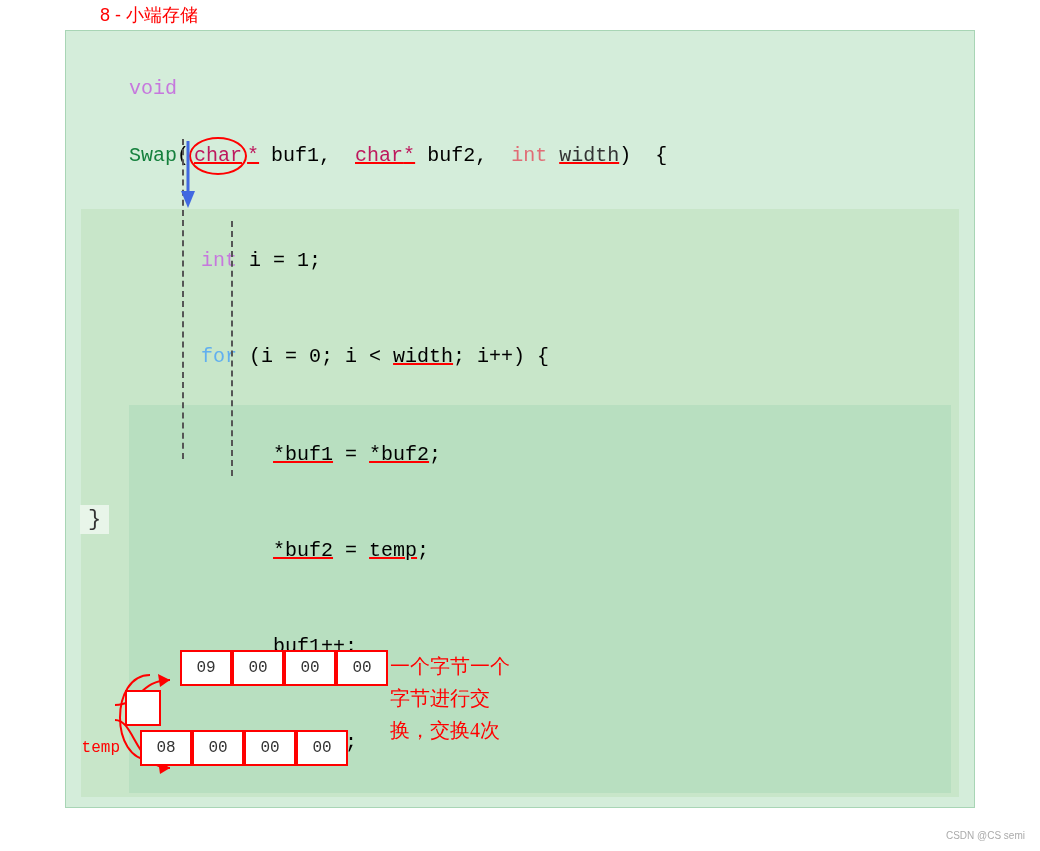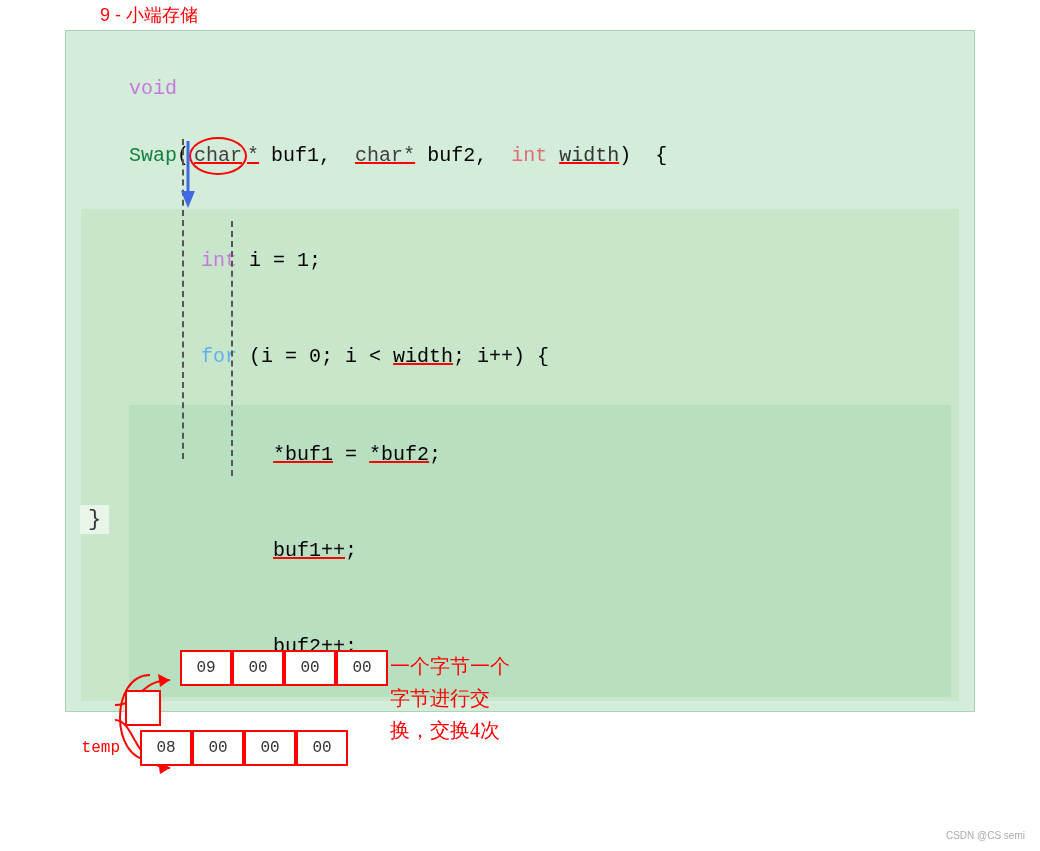--- a/index.html
+++ b/index.html
@@ -24,21 +24,21 @@
 
     .code-line {
       font-size: 20px;
       line-height: 1.6;
       white-space: pre;
     }
 
     .kw-void { color: #c678dd; }
     .kw-int { color: #c678dd; }
     .fn-name { color: #15803d; }
-    .type-char { color: #404040; text-decoration: underline; text-decoration-color: red; }
+    .type-char { color: #be185d; text-decoration: underline; text-decoration-color: red; }
     .type-int { color: #e06c75; }
     .param-width { color: #333; text-decoration: underline; text-decoration-color: red; }
 
     .code-inner {
       background: #c8e6c9;
       padding: 4px 8px 4px 8px;
       margin-top: 2px;
     }
 
     
@@ -232,34 +232,36 @@
     </div>
     <div class="code-line" style="padding-left:40px;">
       <span style="color:#61afef;">for</span><span> (i = 0; i &lt; </span><span class="ul-red">width</span><span>; i++) {</span>
     </div>
 
     <div style="background:#b8dfc0; padding: 2px 8px 2px 8px; margin-left:40px;">
       <div class="code-line" style="padding-left:40px;">
         <span class="ul-red">*buf1</span><span> = </span><span class="ul-red">*buf2</span><span>;</span>
       </div>
       <div class="code-line" style="padding-left:40px;">
+        <span class="ul-red">*buf2</span><span> = </span><span class="ul-red">temp</span><span>;</span>
+      </div>
+      <div class="code-line" style="padding-left:40px;">
         <span class="ul-red">buf1++</span><span>;</span>
       </div>
       <div class="code-line" style="padding-left:40px;">
         <span class="ul-red">buf2++</span><span>;</span>
       </div>
     </div>
 
   </div>
 </div>
 
 <div style="position:absolute; top:505px; left:80px; font-size:22px; font-family:'Courier New',monospace; color:#333; background:#e8f5e9; padding:2px 8px;">}</div>
 
 <div class="annotation-text">
-  <div>9 - 小端存储</div>
   <div>8 - 小端存储</div>
 </div>
 
 <div class="description-text">
   <div>一个字节一个</div>
   <div>字节进行交</div>
   <div>换，交换4次</div>
 </div>
 
 <svg class="mem-svg" width="380" height="200">

